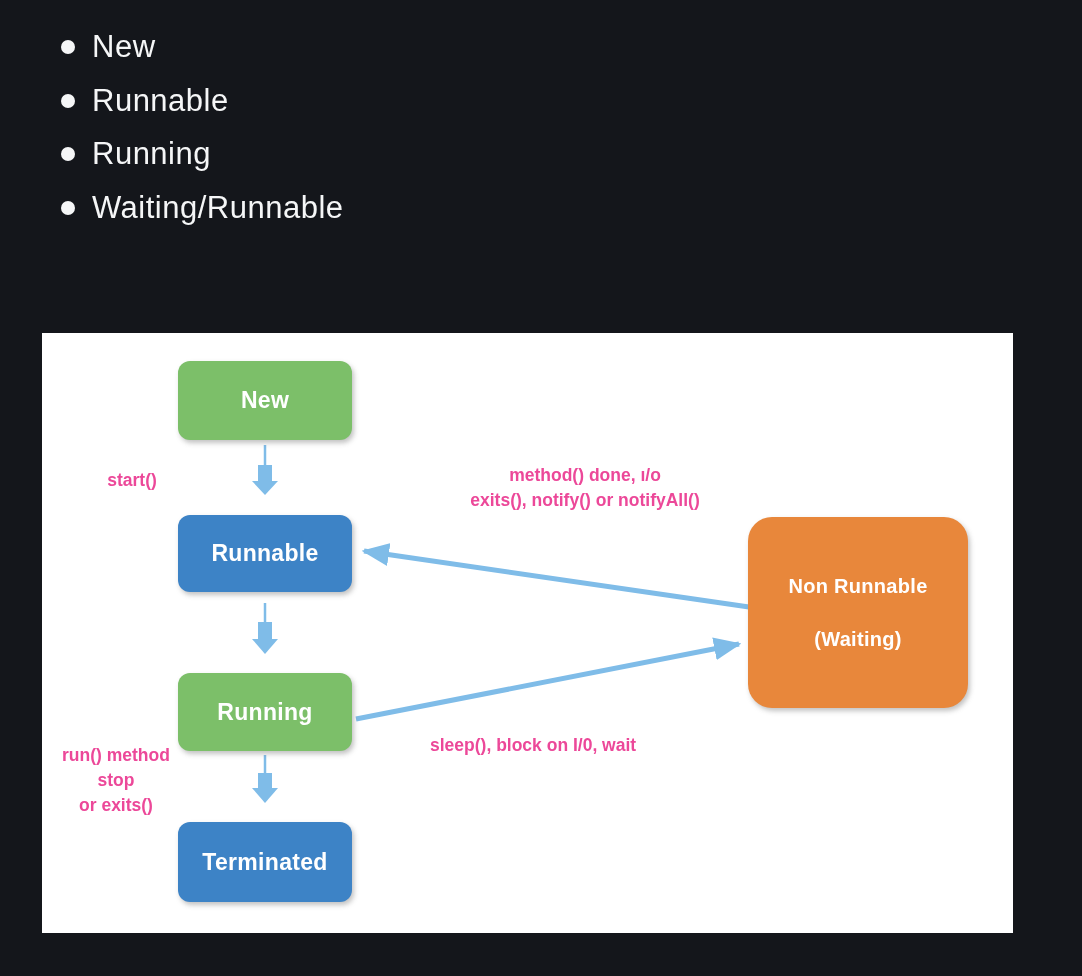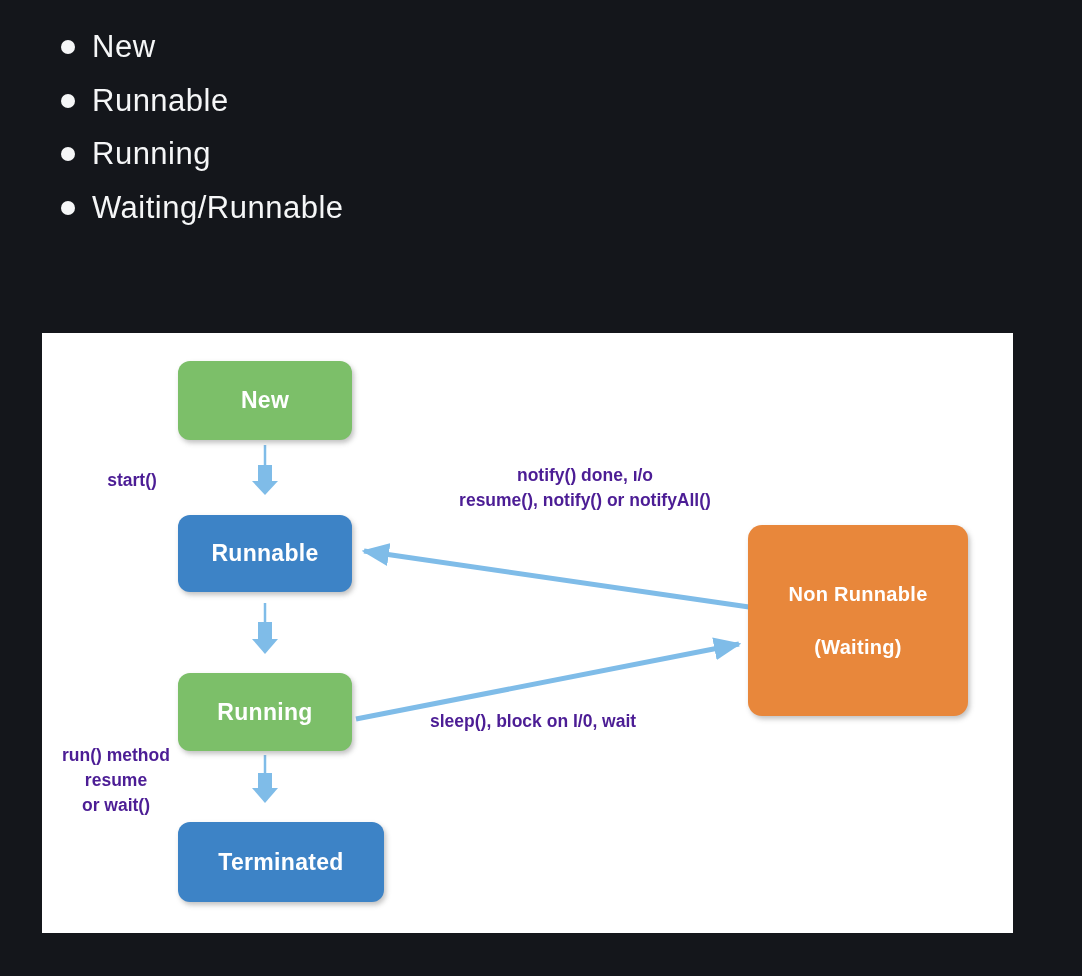--- a/index.html
+++ b/index.html
@@ -61,40 +61,40 @@
     border-radius: 12px;
     color: #ffffff;
     font-weight: 700;
     font-size: 23px;
     box-shadow: 2px 3px 5px rgba(120,120,120,0.45);
     letter-spacing: 0.3px;
   }
   .node-new        { left: 136px; top:  28px; width: 174px; height: 79px; }
   .node-runnable   { left: 136px; top: 182px; width: 174px; height: 77px; }
   .node-running    { left: 136px; top: 340px; width: 174px; height: 78px; }
-  .node-terminated { left: 136px; top: 489px; width: 206px; height: 80px; }
+  .node-terminated { left: 136px; top: 489px; width: 174px; height: 80px; }
   .node-nonrunnable{
-    left: 706px; top: 192px; width: 220px; height: 191px;
-    border-radius: 14px;
+    left: 706px; top: 184px; width: 220px; height: 191px;
+    border-radius: 24px;
     font-size: 20px;
     justify-content: center;
   }
   .node-nonrunnable .line1 { margin-bottom: 30px; }
 
   .edge-label {
     position: absolute;
-    color: #4c1d95;
+    color: #ec4899;
     font-weight: 700;
     font-size: 17.5px;
     line-height: 25px;
     white-space: nowrap;
   }
   .lbl-start      { left: 20px;  top: 135px; width: 140px; text-align: center; }
   .lbl-torunnable { left: 363px; top: 130px; width: 360px; text-align: center; }
-  .lbl-tononrun   { left: 388px; top: 376px; text-align: left; line-height: 24px; }
+  .lbl-tononrun   { left: 388px; top: 400px; text-align: left; line-height: 24px; }
   .lbl-terminate  { left: 14px;  top: 410px; width: 120px; text-align: center; }
 </style>
 </head>
 <body style="background-color: rgb(20, 22, 27);">
 
 <ul class="state-list">
   <li>New</li>
   <li>Runnable</li>
   <li>Running</li>
   <li>Waiting/Runnable</li>
@@ -149,27 +149,27 @@
   </div>
 
   <div class="node node-nonrunnable" style="background-color: rgb(232, 135, 59);">
     <span class="line1">Non Runnable</span>
     <span class="line2">(Waiting)</span>
   </div>
 
   <div class="edge-label lbl-start">start()</div>
 
   <div class="edge-label lbl-torunnable">
-    <div>notify() done, ı/o</div>
-    <div>resume(), notify() or notifyAll()</div>
+    <div>method() done, ı/o</div>
+    <div>exits(), notify() or notifyAll()</div>
   </div>
 
   <div class="edge-label lbl-tononrun">
     <div>sleep(), block on I/0, wait</div>
   </div>
 
   <div class="edge-label lbl-terminate">
     <div>run() method</div>
-    <div>resume</div>
-    <div>or wait()</div>
+    <div>stop</div>
+    <div>or exits()</div>
   </div>
 
 </div>
 
 </body></html>

